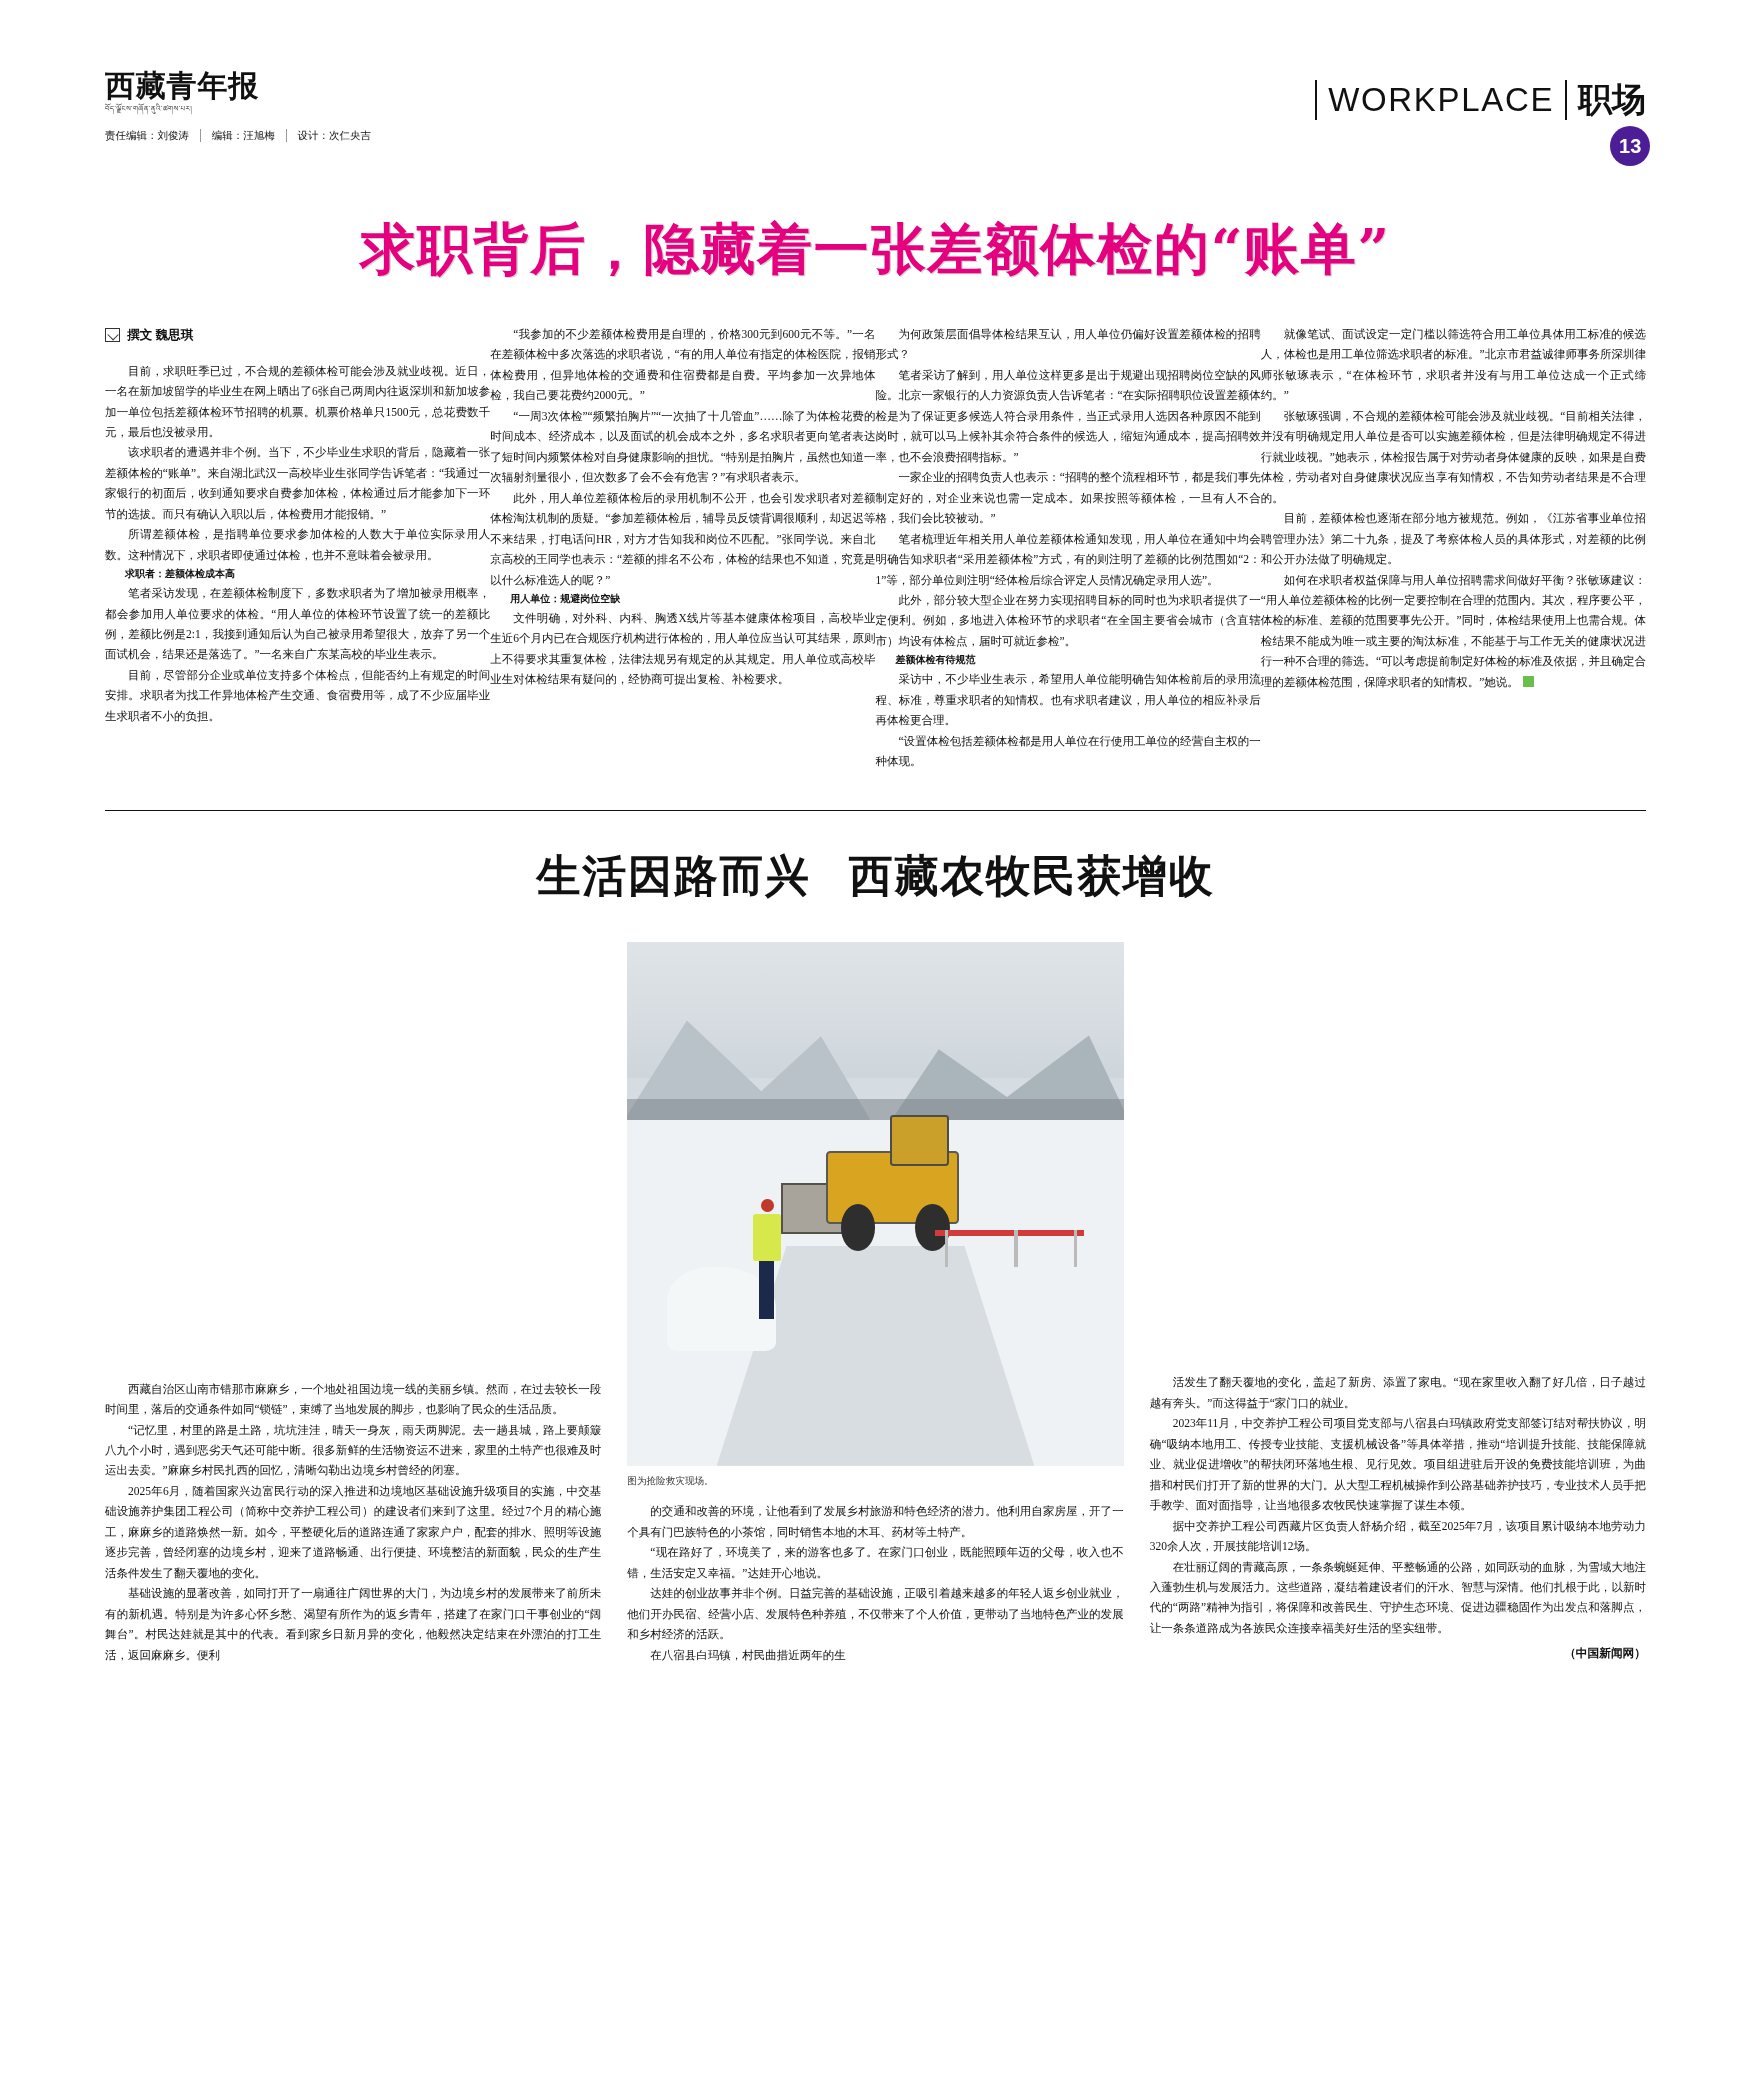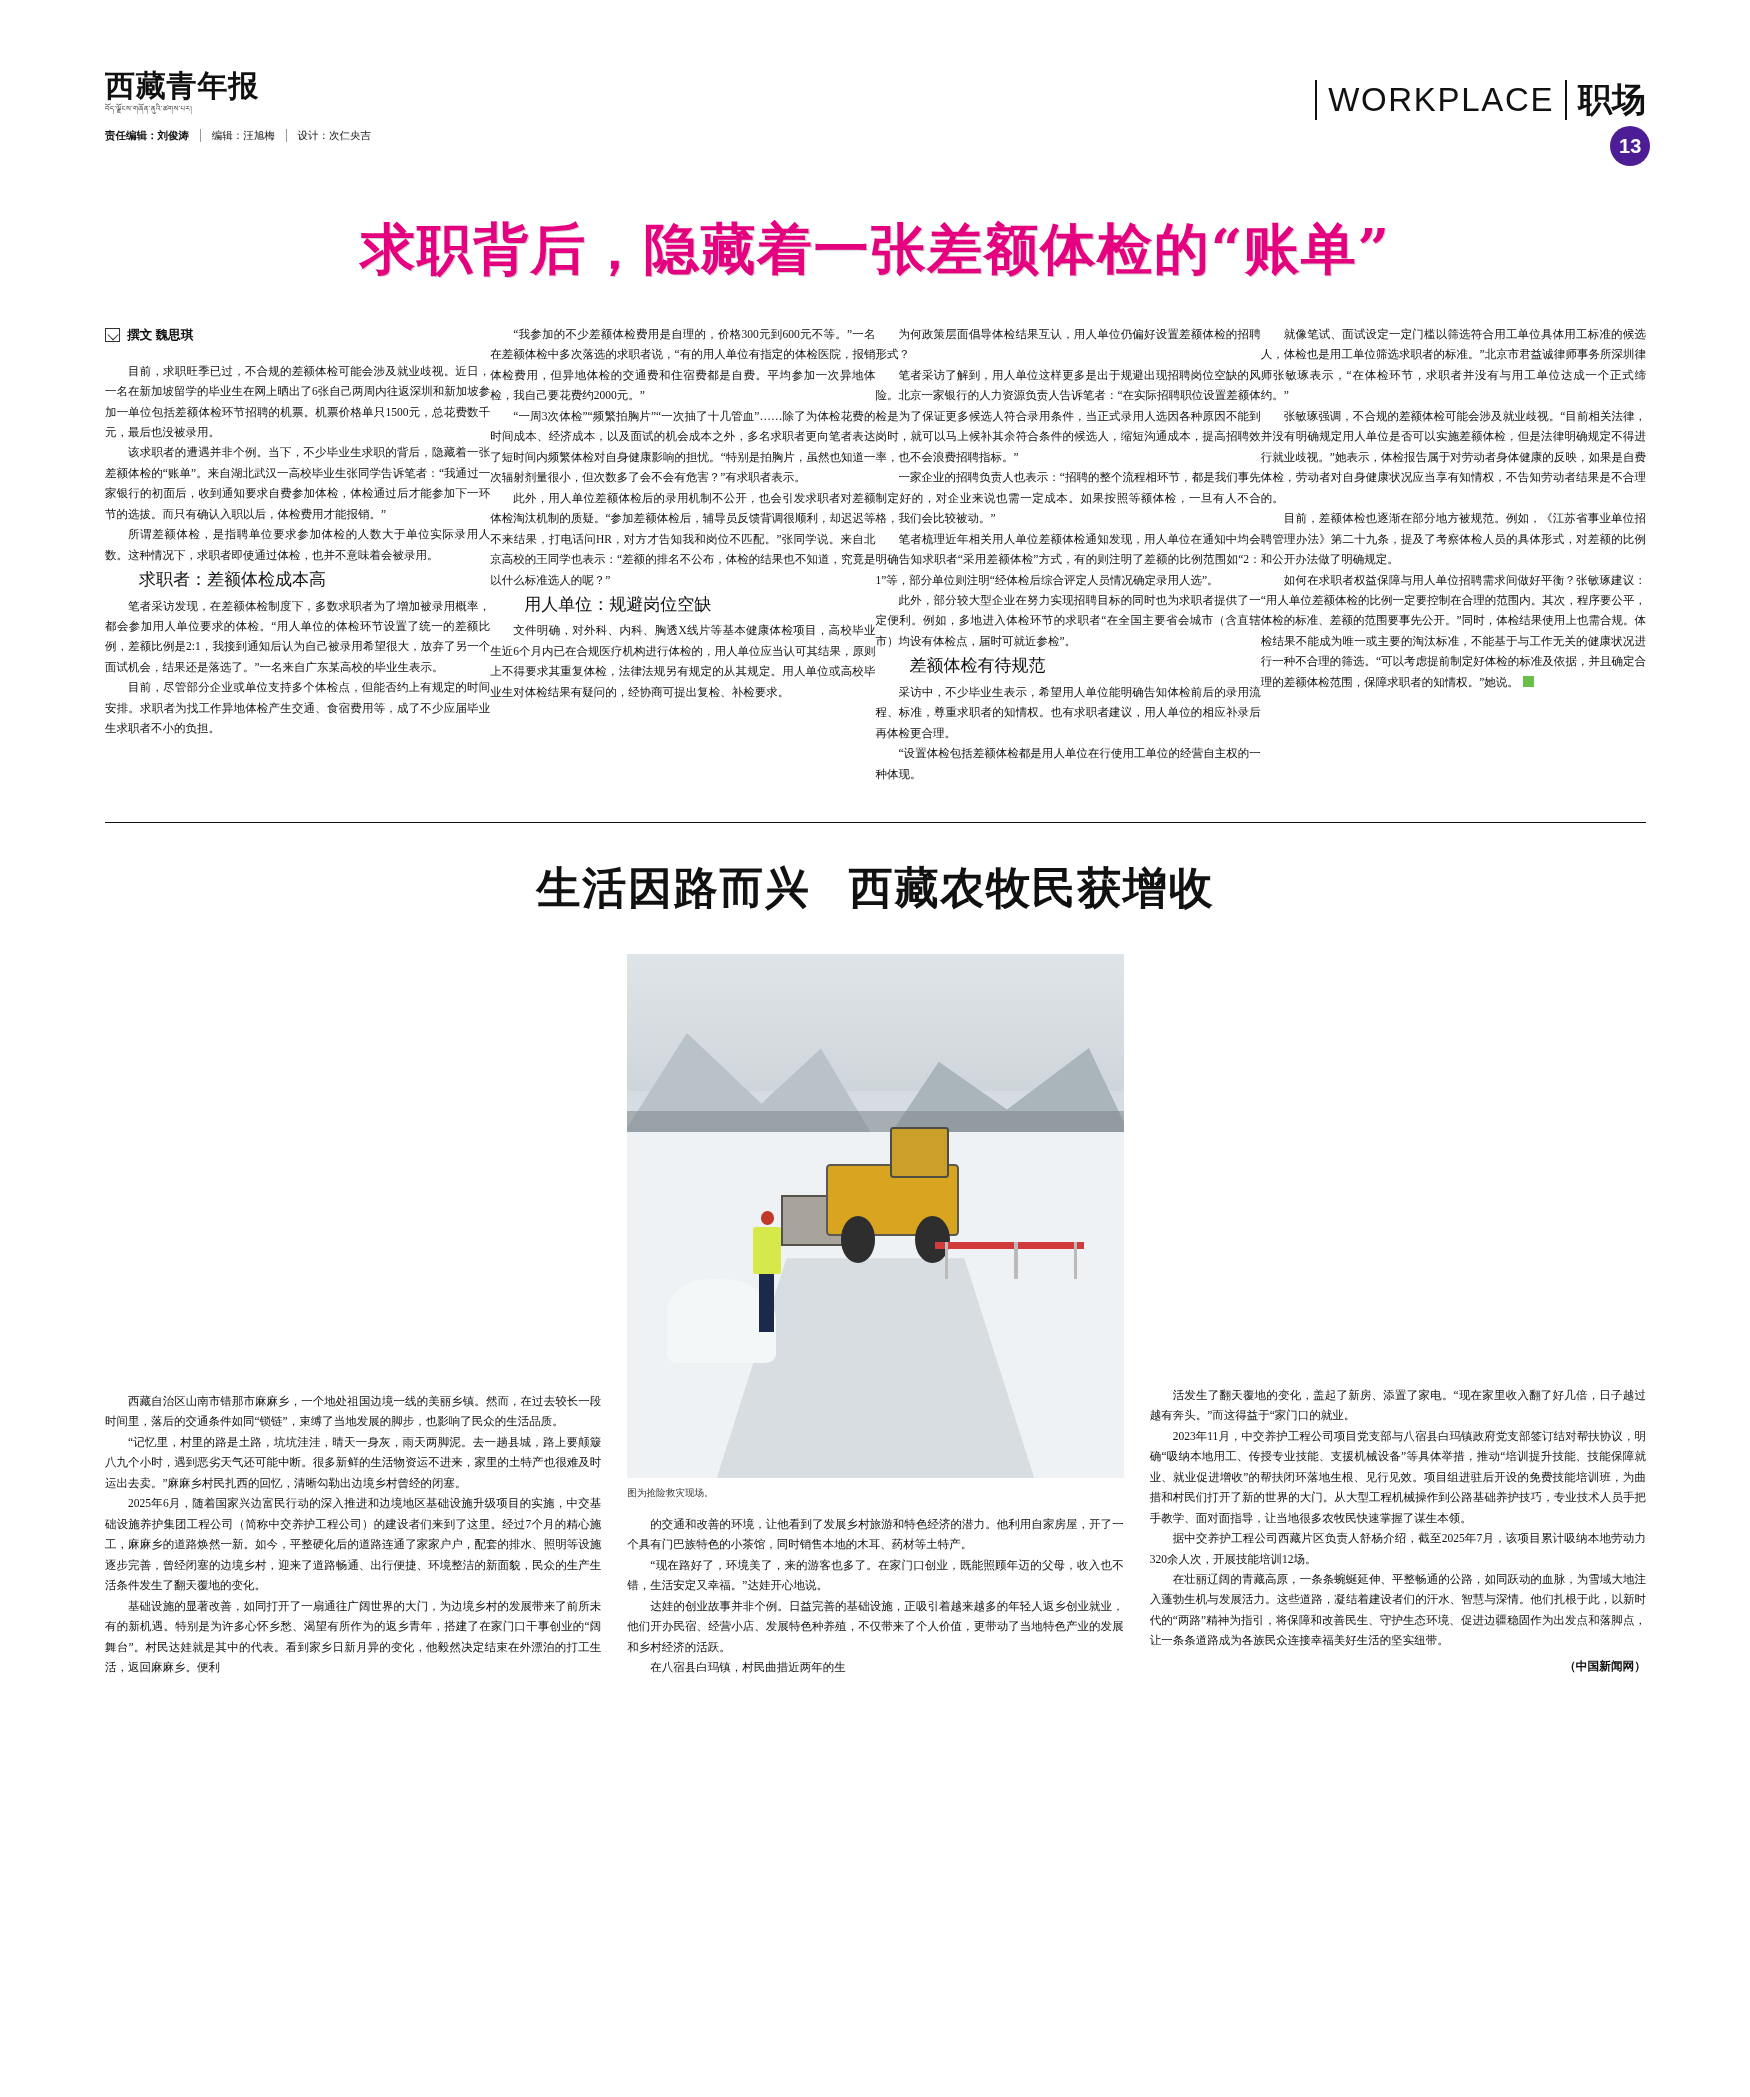--- a/index.html
+++ b/index.html
@@ -50,21 +50,21 @@
     font-size:10.5px;
     color:#111;
   }
   .mast-credits .cred{
     padding:2.5px 11px 2.5px 0;
     white-space:nowrap;
   }
   .mast-credits .sep{
     width:0.8px;height:12.6px;background:#999;margin:0 11px 0 0;
   }
-  .mast-credits .bold{font-weight:bold;}
+  .mast-credits .bold{font-weight:normal;}
 
   .mast-right{
     position:absolute;right:0;top:4.2px;
     display:flex;
     align-items:center;
     height:50px;
   }
   .vbar{
     width:2.5px;height:40px;background:#111;margin-right:11px;
   }
@@ -138,22 +138,22 @@
   }
   .byline .pen:after{
     content:"";position:absolute;left:2.5px;top:2.5px;width:6.7px;height:6.7px;
     border-left:0.8px solid #333;border-bottom:0.8px solid #333;transform:rotate(-45deg);
   }
   .col p{
     margin:0 0 0 0;
     text-indent:2em;
   }
   .subhead{
-    font-weight:normal;
-    font-size:17px;
+    font-weight:bold;
+    font-size:10px;
     margin:10px 0 4.2px 0;
     text-indent:0;
   }
   .endmark{
     display:inline-block;
     width:11px;height:11px;
     background:#6abf4b;
     margin-left:4.2px;
     vertical-align:-0.8px;
   }

